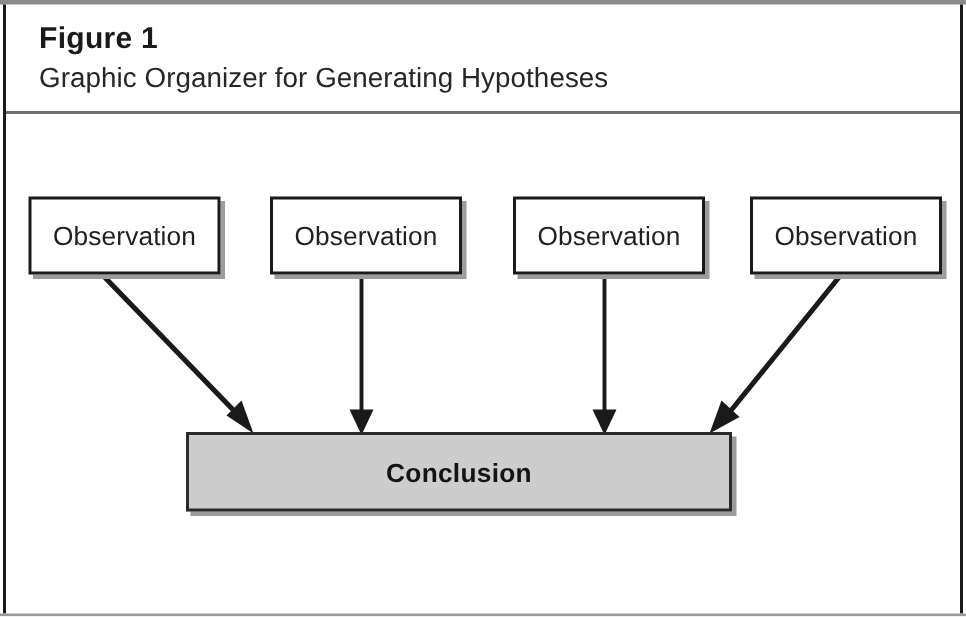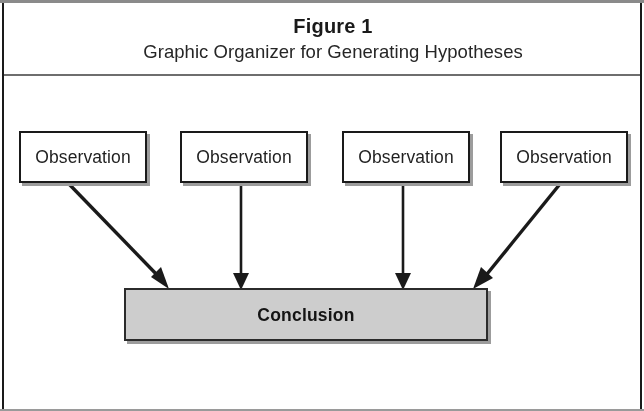--- a/index.html
+++ b/index.html
@@ -47,21 +47,20 @@
   }
 
   
   .header {
     position: absolute;
     left: 4px; top: 3px;
     width: 636px;
     height: 82px;
     box-sizing: border-box;
     padding: 12px 0 0 22px;
-    text-align: center;
   }
   .fig-number {
     font-size: 20px;
     font-weight: bold;
     color: #1a1a1a;
     letter-spacing: 0.2px;
     line-height: 23px;
     margin: 0;
   }
   .fig-caption {

